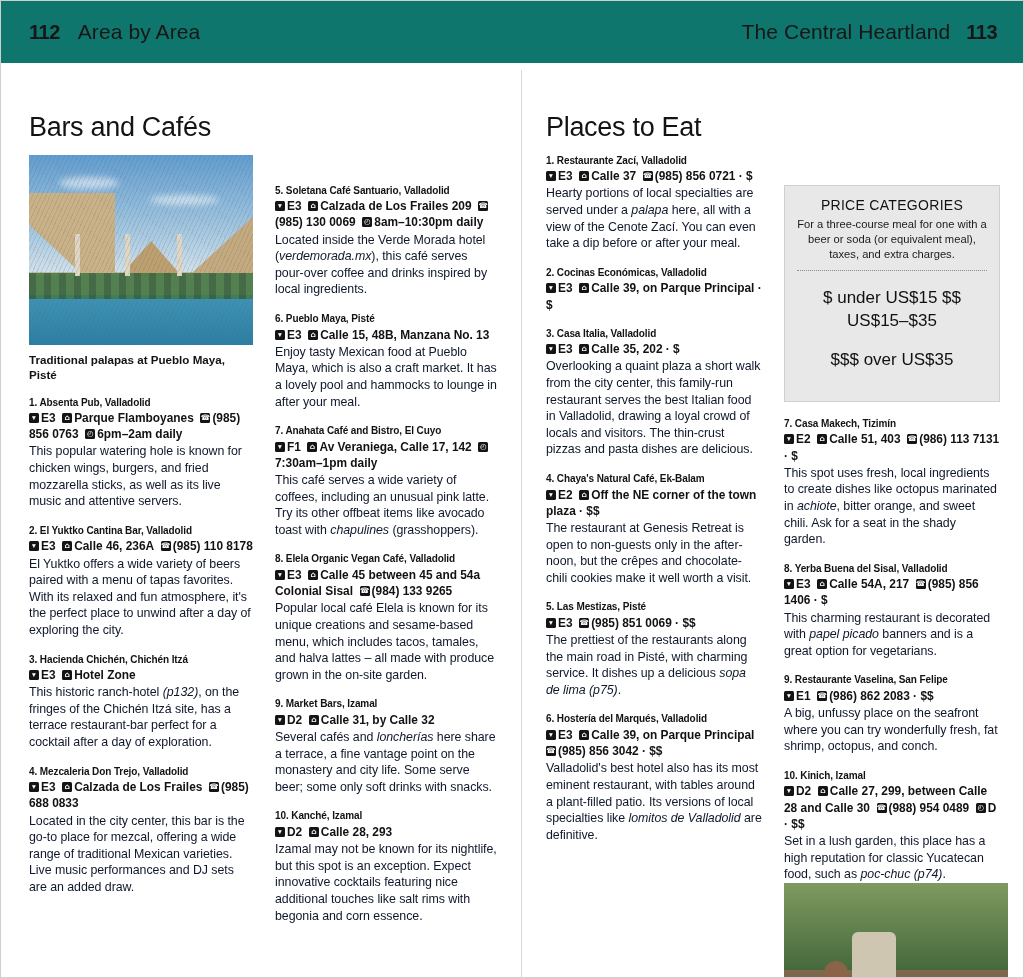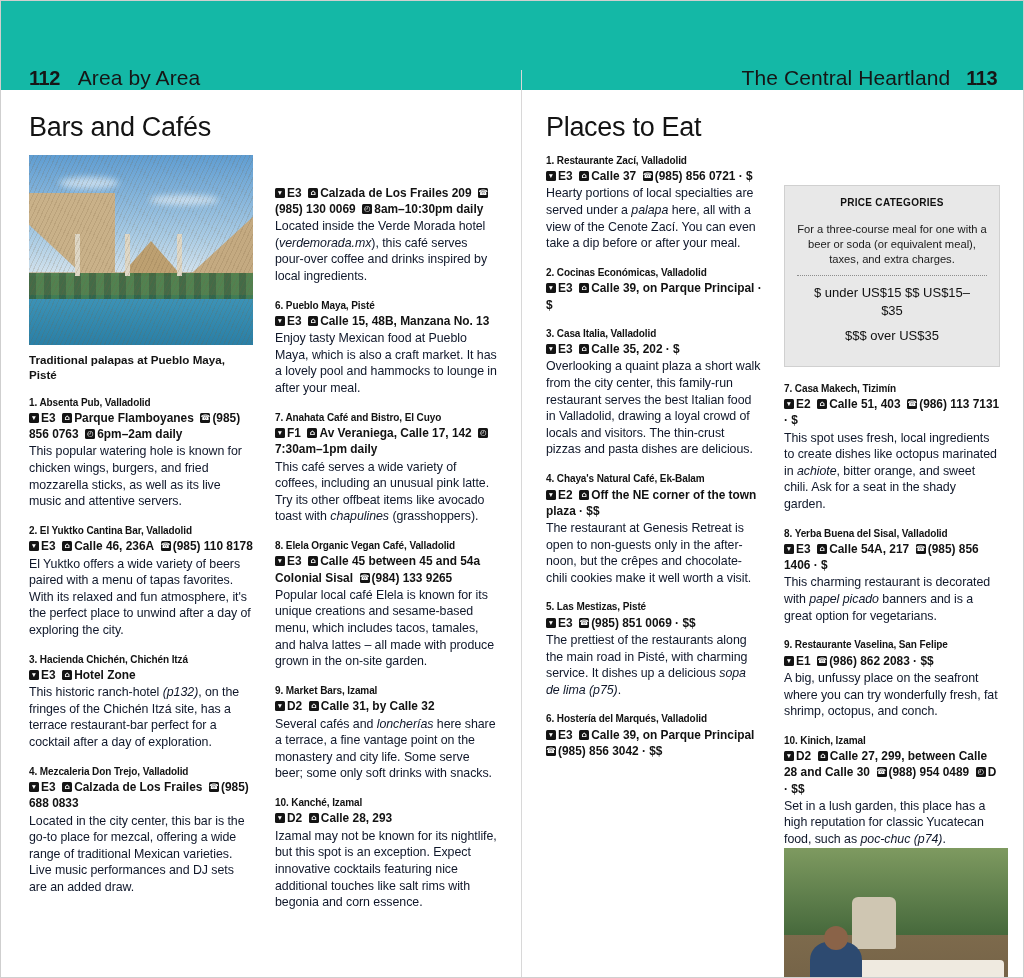--- a/index.html
+++ b/index.html
@@ -22,24 +22,24 @@
     box-sizing: border-box;
     border: 1px solid #cfcfcf;
     background: #fff;
     overflow: hidden;
   }
   
   .header {
     position: absolute;
     left: 0; top: 0;
     width: 1024px;
-    height: 89px;
-    background: #14b8a6;
+    height: 62px;
+    background: #0f766e;
     display: flex;
-    align-items: flex-end;
+    align-items: center;
     justify-content: space-between;
     box-sizing: border-box;
     padding: 0 28px;
   }
   .hdr-left, .hdr-right {
     display: flex;
     align-items: baseline;
   }
   .folio {
     font-size: 20px;
@@ -257,41 +257,41 @@
   .pricebox {
     width: 216px;
     background: #e8e8e8;
     border: 1px solid #d0d0d0;
     box-sizing: border-box;
     padding: 11px 12px 13px 12px;
     margin: 30px 0 16px 0;
     text-align: center;
   }
   .pricebox-title {
-    font-size: 10px;
-    font-weight: bold;
+    font-size: 14px;
+    font-weight: normal;
     letter-spacing: 0.3px;
-    margin: 0 0 14px 0;
+    margin: 0 0 4px 0;
     color: #111;
   }
   .pricebox-note {
     font-size: 11.2px;
     line-height: 1.35;
     margin: 0 0 8px 0;
     color: #1a1a1a;
   }
   .pricebox-rule {
     border: none;
     border-top: 1.5px dotted #8d8d8d;
     margin: 0 0 7px 0;
   }
   .pricebox-tiers {
-    font-size: 13px;
+    font-size: 17px;
     line-height: 1.35;
-    margin: 8px;
+    margin: 16px;
     color: #111;
   }
 </style>
 </head>
 <body>
 
 <div class="page">
 
   <div class="header">
     <div class="hdr-left">
@@ -348,20 +348,21 @@
                 <p class="entry-title">4. Mezcaleria Don Trejo, Valladolid</p>
                 <p class="meta"><span class="grp"><span class="ico">▾</span></span><span>E3&nbsp; </span><span class="grp"><span class="ico">⌂</span></span><span>Calzada de Los Frailes&nbsp; </span><span class="grp"><span class="ico">☎</span></span><span>(985) 688 0833</span></p>
                 <p class="desc">Located in the city center, this bar is the go-to place for mezcal, offering a wide range of traditional Mexican varieties. Live music performances and DJ sets are an added draw.</p>
               </div>
             </div>
         </div>
         <div class="col">
           <div style="height:30px"></div>
           <div id="left-col-two">
               <div class="entry">
+                <p class="entry-title">5. Soletana Café Santuario, Valladolid</p>
                 <p class="meta"><span class="grp"><span class="ico">▾</span></span><span>E3&nbsp; </span><span class="grp"><span class="ico">⌂</span></span><span>Calzada de Los Frailes 209&nbsp; </span><span class="grp"><span class="ico">☎</span></span><span>(985) 130 0069&nbsp; </span><span class="grp"><span class="ico">◴</span></span><span>8am–10:30pm daily</span></p>
                 <p class="desc">Located inside the Verde Morada hotel (<i>verdemorada.mx</i>), this café serves pour-over coffee and drinks inspired by local ingredients.</p>
               </div>
               <div class="entry">
                 <p class="entry-title">6. Pueblo Maya, Pisté</p>
                 <p class="meta"><span class="grp"><span class="ico">▾</span></span><span>E3&nbsp; </span><span class="grp"><span class="ico">⌂</span></span><span>Calle 15, 48B, Manzana No. 13</span></p>
                 <p class="desc">Enjoy tasty Mexican food at Pueblo Maya, which is also a craft market. It has a lovely pool and hammocks to lounge in after your meal.</p>
               </div>
               <div class="entry">
                 <p class="entry-title">7. Anahata Café and Bistro, El Cuyo</p>
@@ -413,20 +414,21 @@
                 <p class="desc">The restaurant at Genesis Retreat is open to non-guests only in the after-noon, but the crêpes and chocolate-chili cookies make it well worth a visit.</p>
               </div>
               <div class="entry">
                 <p class="entry-title">5. Las Mestizas, Pisté</p>
                 <p class="meta"><span class="grp"><span class="ico">▾</span></span><span>E3&nbsp; </span><span class="grp"><span class="ico">☎</span></span><span>(985) 851 0069 · $$</span></p>
                 <p class="desc">The prettiest of the restaurants along the main road in Pisté, with charming service. It dishes up a delicious <i>sopa de lima <i>(p75)</i></i>.</p>
               </div>
               <div class="entry">
                 <p class="entry-title">6. Hostería del Marqués, Valladolid</p>
                 <p class="meta"><span class="grp"><span class="ico">▾</span></span><span>E3&nbsp; </span><span class="grp"><span class="ico">⌂</span></span><span>Calle 39, on Parque Principal&nbsp; </span><span class="grp"><span class="ico">☎</span></span><span>(985) 856 3042 · $$</span></p>
+                <p class="desc">Valladolid's best hotel also has its most eminent restaurant, with tables around a plant-filled patio. Its versions of local specialties like <i>lomitos de Valladolid</i> are definitive.</p>
               </div>
             </div>
         </div>
         <div class="col">
           <div class="pricebox">
             <p class="pricebox-title">PRICE CATEGORIES</p>
             <p class="pricebox-note">For a three-course meal for one with a beer or soda (or equivalent meal), taxes, and extra charges.</p>
             <hr class="pricebox-rule">
             <p class="pricebox-tiers">$ under US$15  $$ US$15–$35</p>
             <p class="pricebox-tiers">$$$ over US$35</p>

